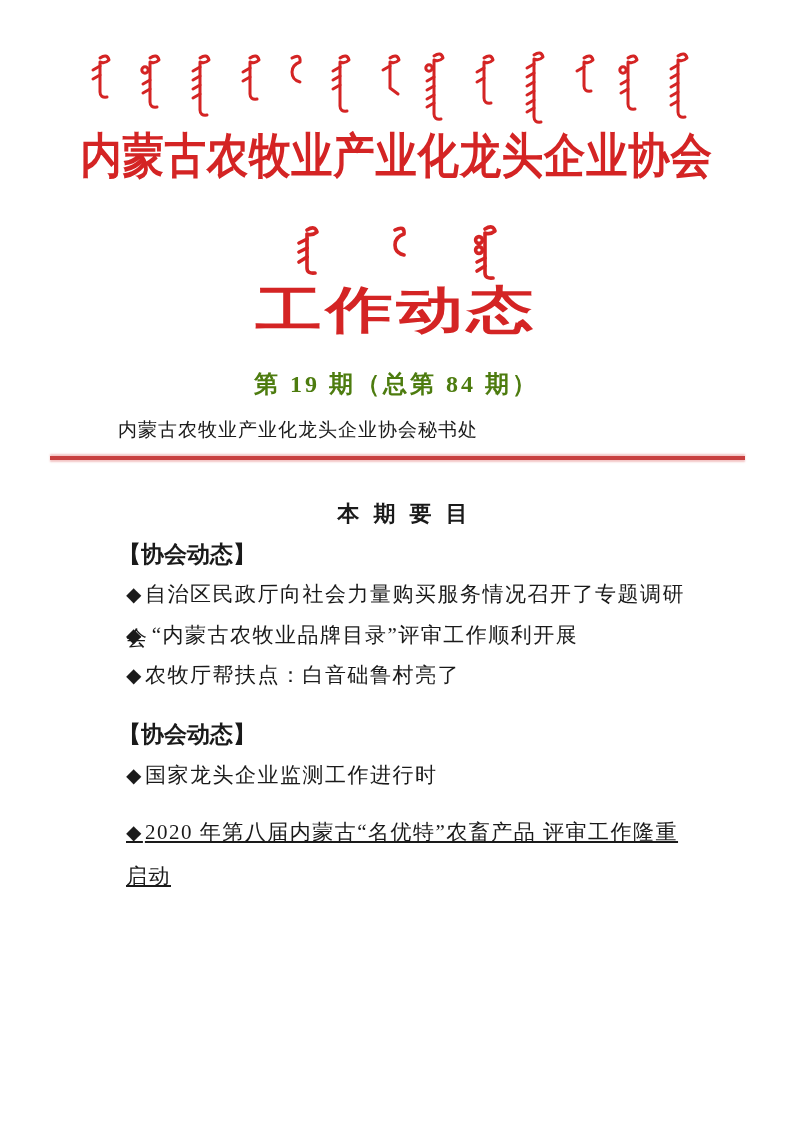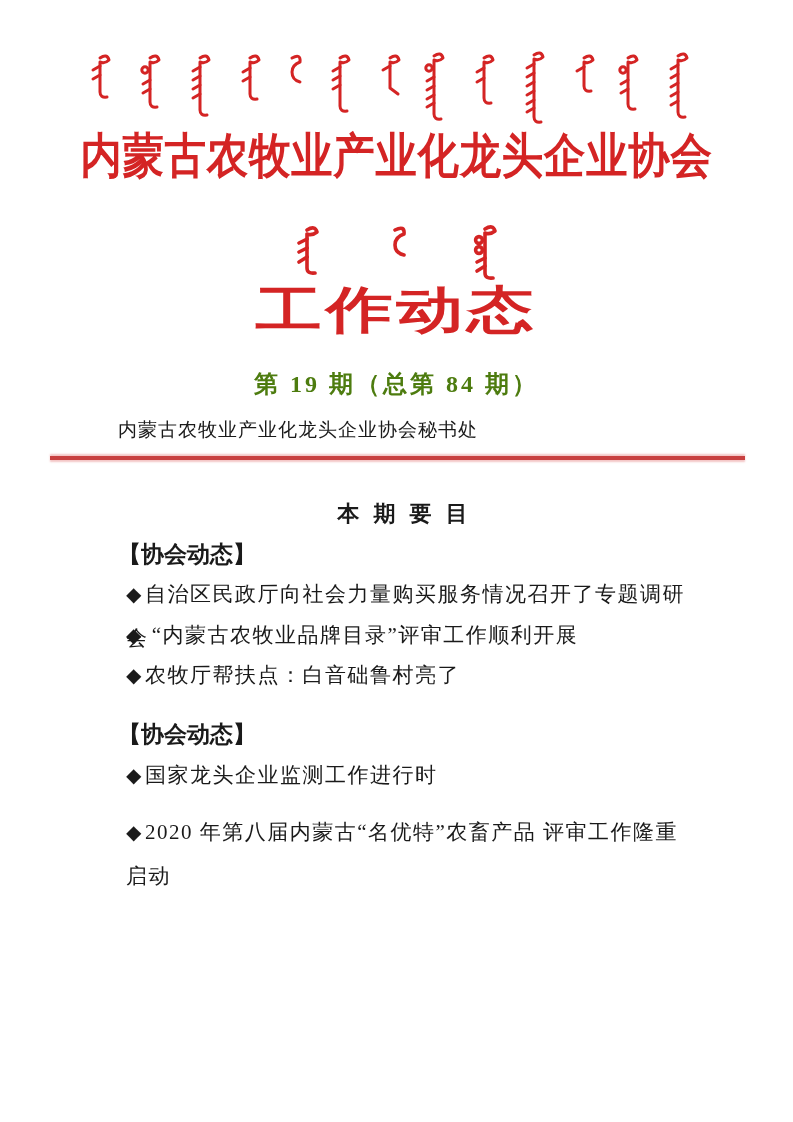--- a/index.html
+++ b/index.html
@@ -61,21 +61,21 @@
     font-size:23px; font-weight:bold;
   }
   .sec1 { top:539px; }
   .sec2 { top:719px; }
 
   .toc-item {
     left:126px; width:566px;
     font-size:21px; letter-spacing:1.5px; line-height:44px;
   }
   .i1 { top:572px; } .i2 { top:613px; } .i3 { top:653px; }
-  .i4 { top:753px; } .i5 { top:810px; }
+  .i4 { top:753px; } .i5 { top:810px;text-decoration:underline; }
   .bullet { font-family:"DejaVu Sans",sans-serif; font-size:20px; margin-right:2px; }
 
   .page-number {
     top:1040px;
     font-size:17px; letter-spacing:2px;
   }
 
   .mg { stroke:#d42424; fill:none; stroke-width:3; stroke-linecap:round; stroke-linejoin:round; }
   .mg2 { stroke-width:3.6; }
 </style>

